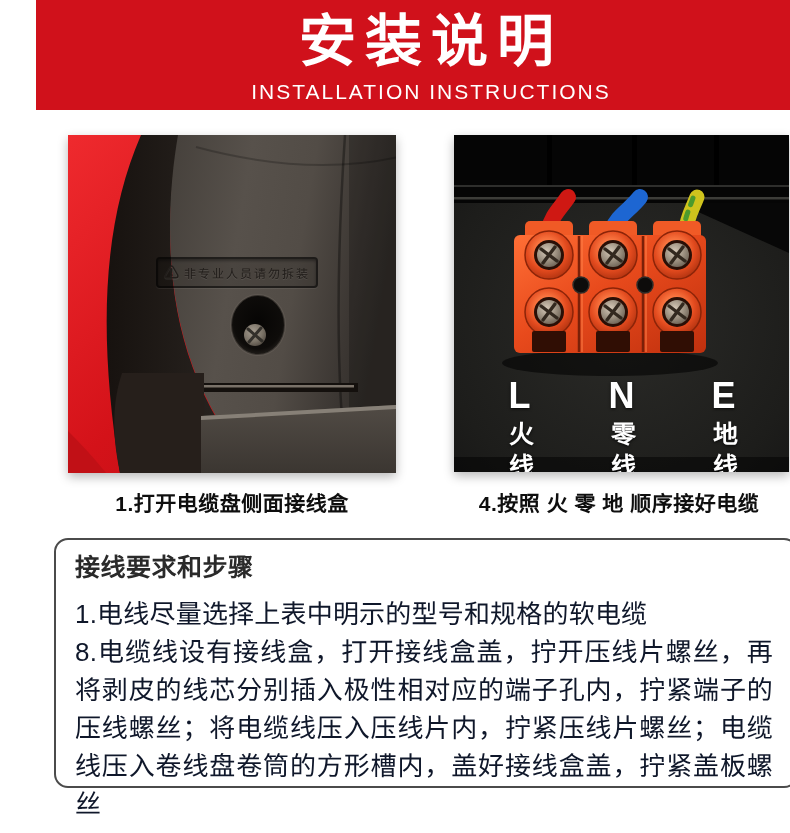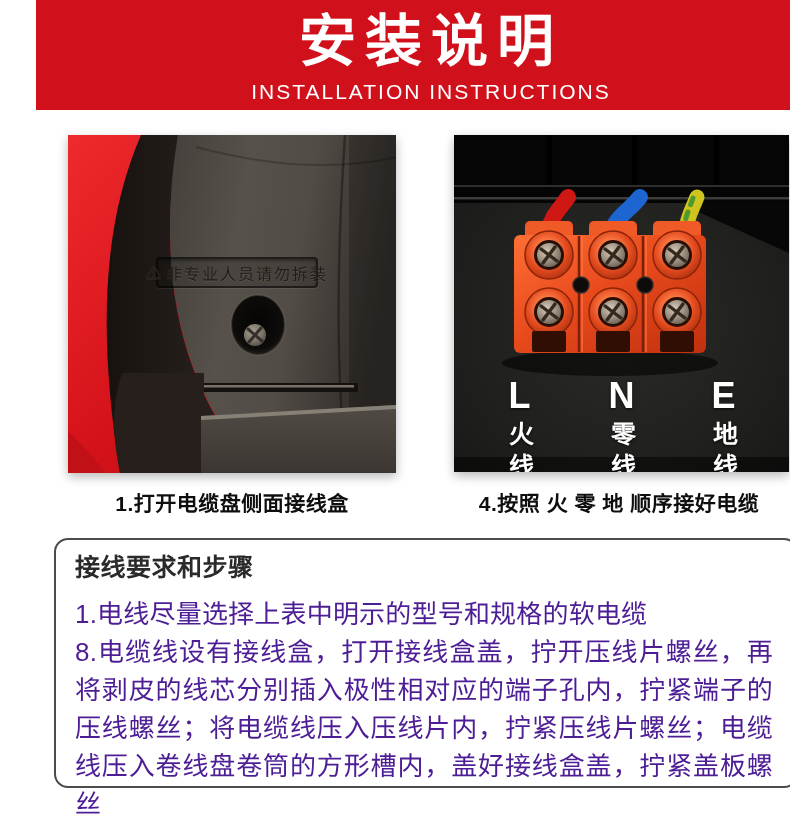--- a/index.html
+++ b/index.html
@@ -19,21 +19,21 @@
   .photo-right{left:418px;width:335px;height:337px;background:#141412;}
   .photo svg{position:absolute;left:0;top:0;}
 
   
   .lp-label{position:absolute;left:88px;top:122px;width:158px;height:27px;
     border:2px solid rgba(0,0,0,.55);border-radius:4px;background:rgba(0,0,0,.14);
     box-shadow:inset 0 2px 3px rgba(0,0,0,.35), 0 1px 1px rgba(255,255,255,.07);
     display:flex;align-items:center;justify-content:center;gap:5px;
     color:#211d1a;text-shadow:0 1px 1px rgba(255,255,255,.10);}
   .lp-label .warn{font-size:15px;line-height:1;font-weight:bold;}
-  .lp-label .txt{font-size:16px;letter-spacing:2px;white-space:nowrap;}
+  .lp-label .txt{font-size:12px;letter-spacing:2px;white-space:nowrap;}
 
   
   .lne-row{position:absolute;left:0;top:240px;width:335px;display:flex;justify-content:center;gap:34px;}
   .lne-col{width:68px;display:flex;flex-direction:column;align-items:center;color:#fff;}
   .lne-letter{font-size:36px;font-weight:bold;line-height:42px;
     text-shadow:0 1px 3px rgba(0,0,0,.8);}
   .lne-cn{writing-mode:vertical-rl;text-orientation:upright;font-size:25px;font-weight:bold;
     letter-spacing:7px;margin-top:4px;text-shadow:0 1px 3px rgba(0,0,0,.8);}
 
   
@@ -41,21 +41,21 @@
     color:#0e0e0e;letter-spacing:.5px;}
   .caption-left{left:32px;width:328px;}
   .caption-right{left:403px;width:360px;}
 
   
   .info-box{position:absolute;left:18px;top:538px;width:744px;height:250px;box-sizing:border-box;
     border:2px solid #4b4b4b;border-radius:14px;background:#fff;
     padding:12px 23px 14px 19px;}
   .info-title{font-size:25px;font-weight:bold;color:#2a2a2a;line-height:30px;margin:0 0 13px 0;
     letter-spacing:.5px;}
-  .info-item{font-size:26px;font-weight:400;color:#4c1d95;line-height:38px;letter-spacing:.2px;
+  .info-item{font-size:26px;font-weight:400;color:#0f172a;line-height:38px;letter-spacing:.2px;
     text-align:justify;}
 </style>
 </head>
 <body>
 
 <div class="page">
 
   <div class="banner">
     <div class="banner-title">安装说明</div>
     <div class="banner-sub">INSTALLATION INSTRUCTIONS</div>

